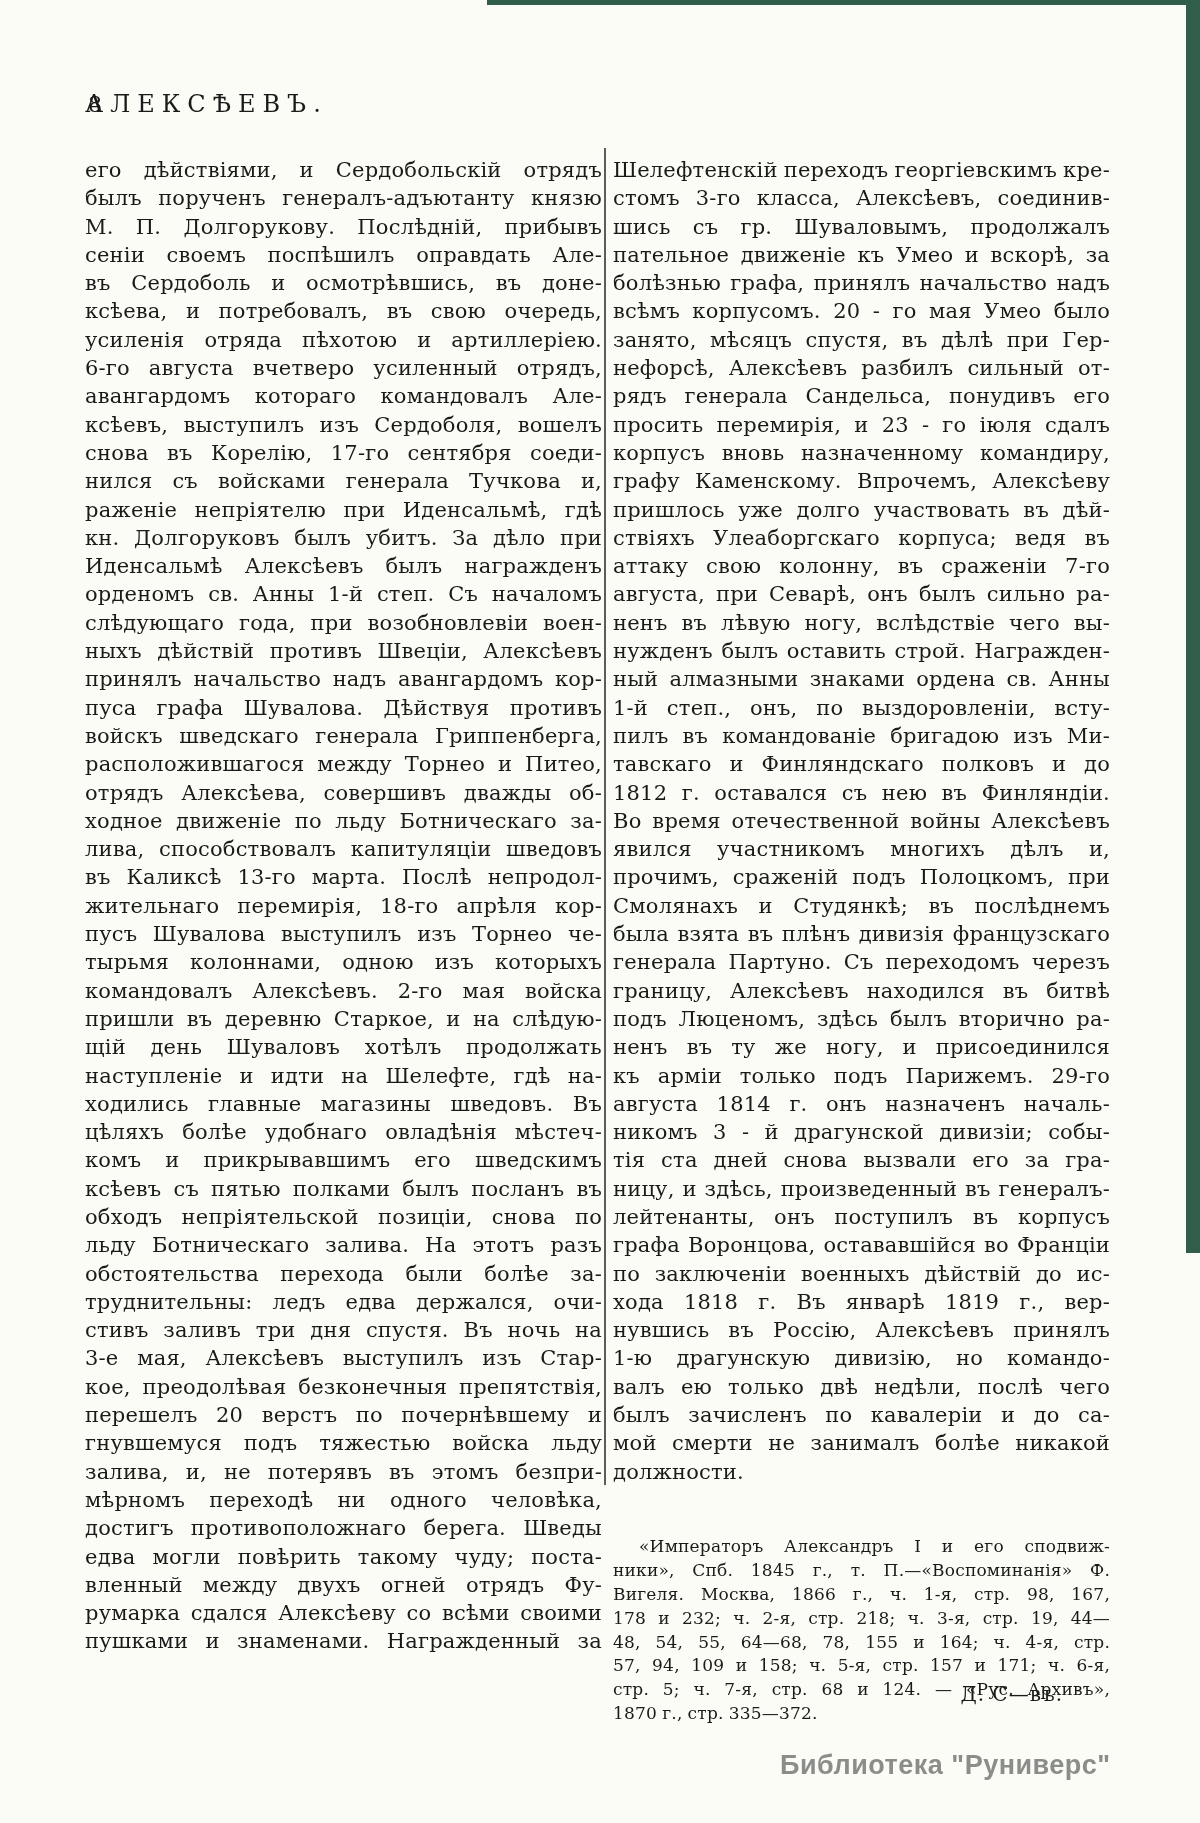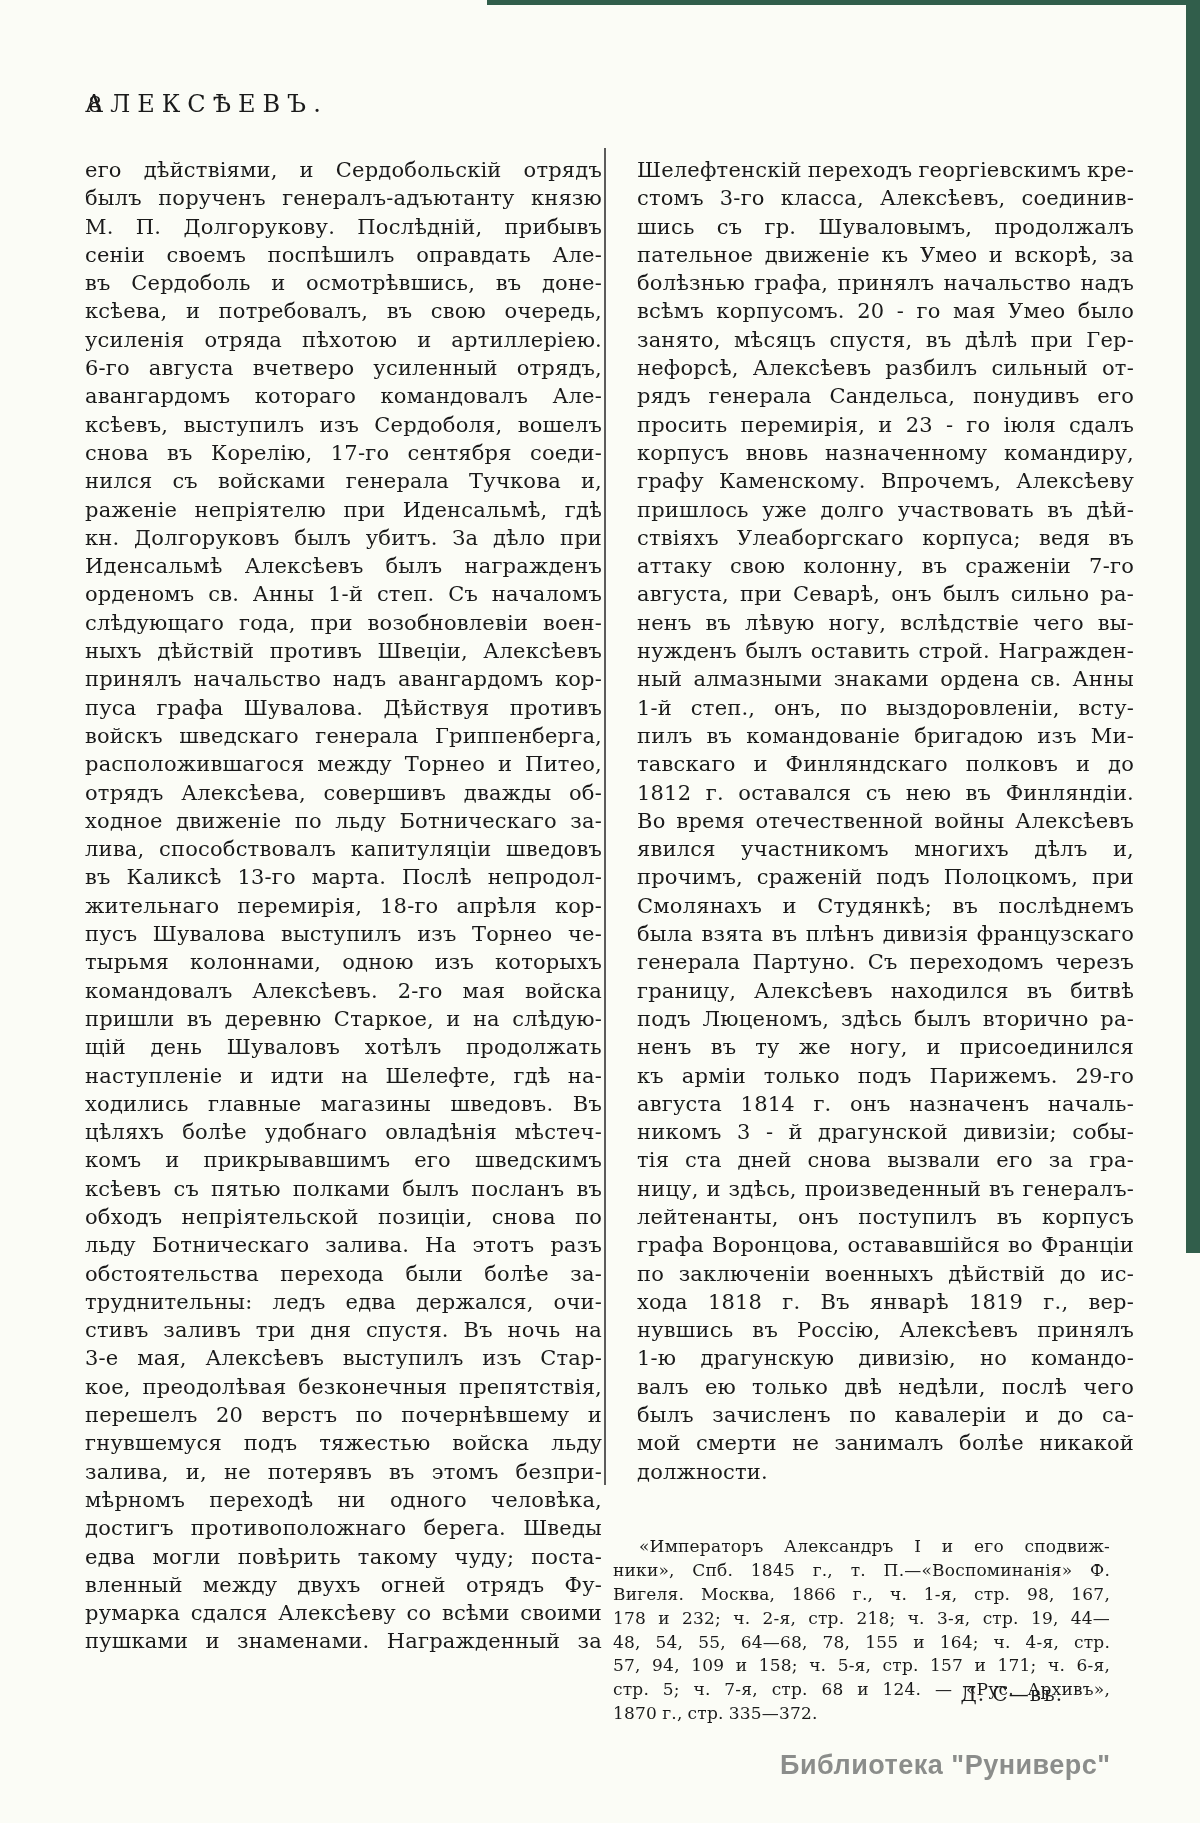--- a/index.html
+++ b/index.html
@@ -20,21 +20,21 @@
   .pagenum{
     position:absolute;left:88px;top:92px;
     font-size:22px;
   }
   .title{
     position:absolute;left:85px;top:90px;width:1025px;
     text-align:left;font-size:24px;letter-spacing:7px;
   }
   .column{position:absolute;top:156px;}
   .col-left{left:85px;width:517px;}
-  .col-right{left:613px;width:497px;margin-left:24px;}
+  .col-right{left:613px;width:497px;}
   .tline{
     height:28.3px;line-height:28.3px;
     font-size:21px;word-spacing:-1px;letter-spacing:0.2px;
     text-align:justify;text-align-last:justify;
     overflow:hidden;
   }
   .tline.no-just{text-align:left;text-align-last:left;}
   .tline.indent{text-indent:26px;}
   .divider{
     position:absolute;left:604px;top:148px;

